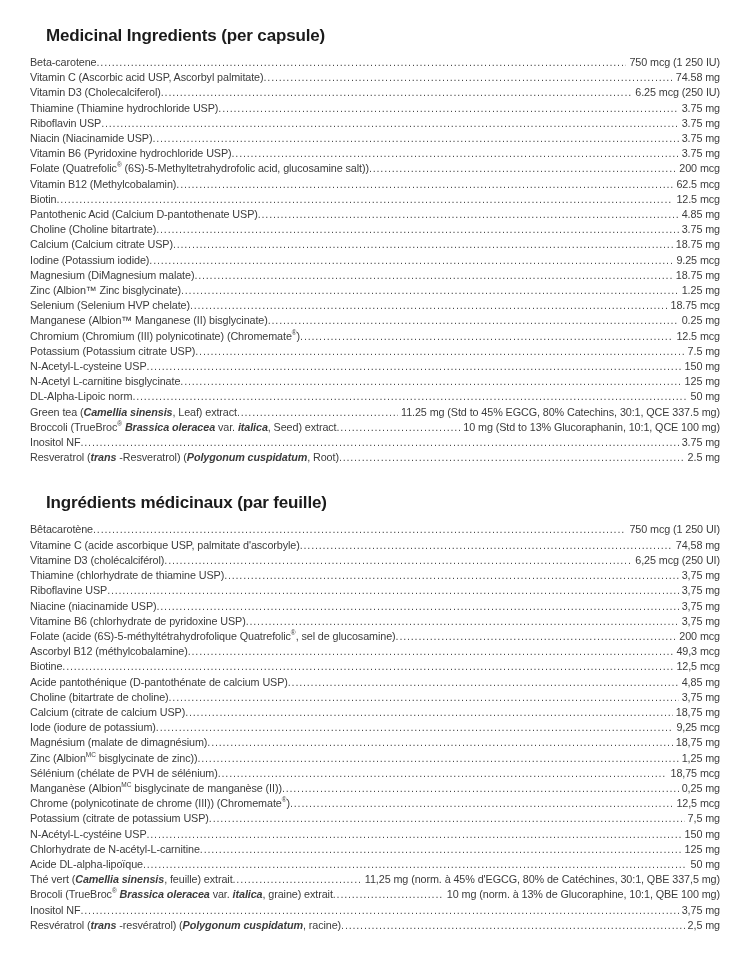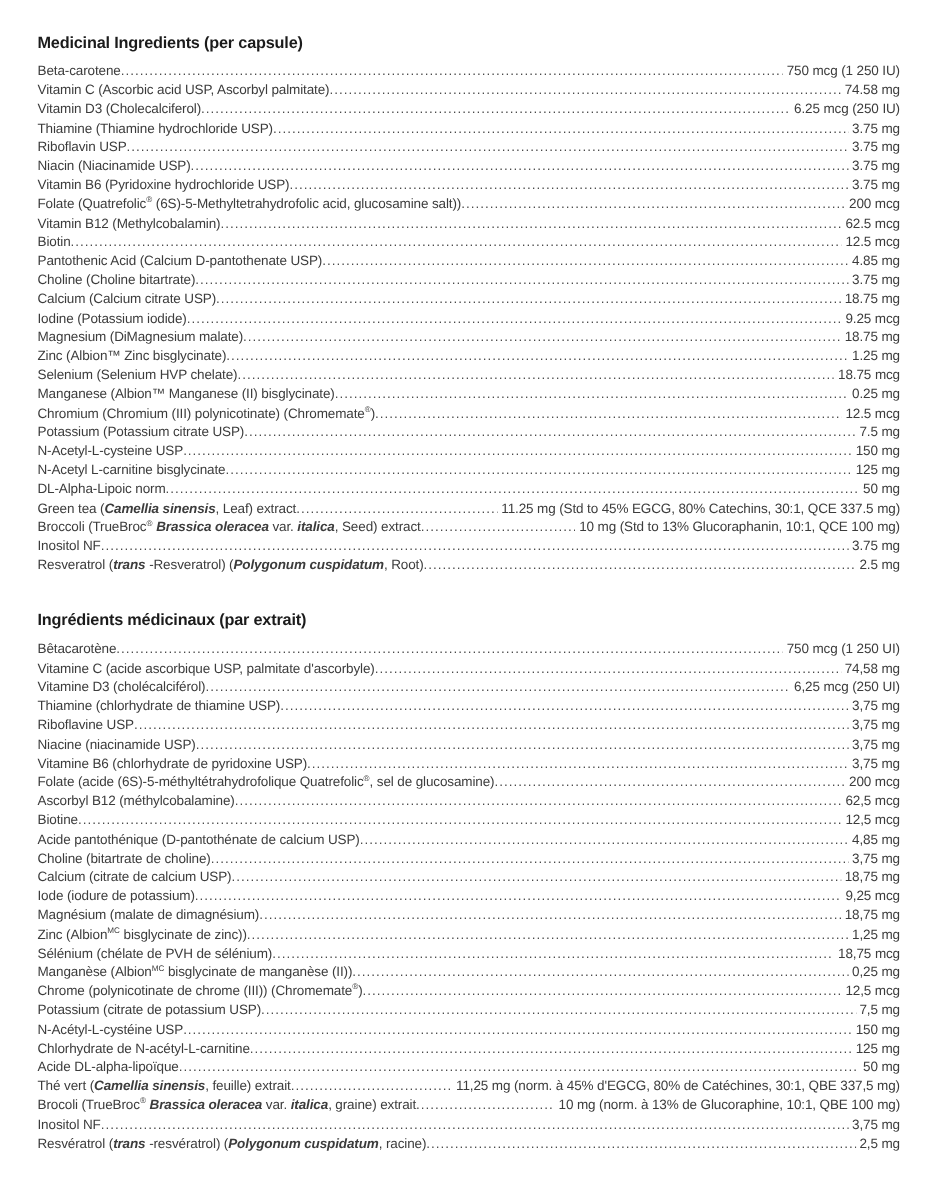--- a/index.html
+++ b/index.html
@@ -5,22 +5,22 @@
   html, body { margin: 0; padding: 0; background: #ffffff; }
   body {
     width: 748px; height: 956px;
     font-family: "Liberation Sans", sans-serif;
     overflow: hidden;
   }
   .page { padding: 26px 28px 0 30px; }
   .section { margin: 0; }
   .section + .section { margin-top: 28px; }
   .section-title {
-    font-size: 13px; font-weight: bold; color: #1b1b1b;
-    margin: 0 0 9px 0; letter-spacing: -0.15px;
+    font-size: 17px; font-weight: bold; color: #1b1b1b;
+    margin: 0 0 9px 16px; letter-spacing: -0.15px;
   }
   .rows { }
   .row {
     display: flex; align-items: baseline;
     font-size: 10.8px; line-height: 15.2px; color: #3c3c3c;
     letter-spacing: -0.1px; white-space: nowrap; text-align: center;
   }
   .nm, .val { flex: 0 0 auto; }
   .val { padding-left: 3px; }
   .leader {
@@ -174,21 +174,21 @@
         </div>
         <div class="row">
           <span class="nm">Resveratrol (<i>trans</i> -Resveratrol) (<i>Polygonum cuspidatum</i>, Root)</span>
           <span class="leader"></span>
           <span class="val">2.5 mg</span>
         </div>
       </div>
   </div>
 
   <div class="section">
-    <h2 class="section-title">Ingrédients médicinaux (par extrait)</h2>
+    <h2 class="section-title">Ingrédients médicinaux (par feuille)</h2>
     <div class="rows">
         <div class="row">
           <span class="nm">Bêtacarotène</span>
           <span class="leader"></span>
           <span class="val">750 mcg (1 250 UI)</span>
         </div>
         <div class="row">
           <span class="nm">Vitamine C (acide ascorbique USP, palmitate d'ascorbyle)</span>
           <span class="leader"></span>
           <span class="val">74,58 mg</span>
@@ -219,21 +219,21 @@
           <span class="val">3,75 mg</span>
         </div>
         <div class="row">
           <span class="nm">Folate (acide (6S)-5-méthyltétrahydrofolique Quatrefolic<sup>®</sup>, sel de glucosamine)</span>
           <span class="leader"></span>
           <span class="val">200 mcg</span>
         </div>
         <div class="row">
           <span class="nm">Ascorbyl B12 (méthylcobalamine)</span>
           <span class="leader"></span>
-          <span class="val">62,5 mcg</span>
+          <span class="val">49,3 mcg</span>
         </div>
         <div class="row">
           <span class="nm">Biotine</span>
           <span class="leader"></span>
           <span class="val">12,5 mcg</span>
         </div>
         <div class="row">
           <span class="nm">Acide pantothénique (D-pantothénate de calcium USP)</span>
           <span class="leader"></span>
           <span class="val">4,85 mg</span>

